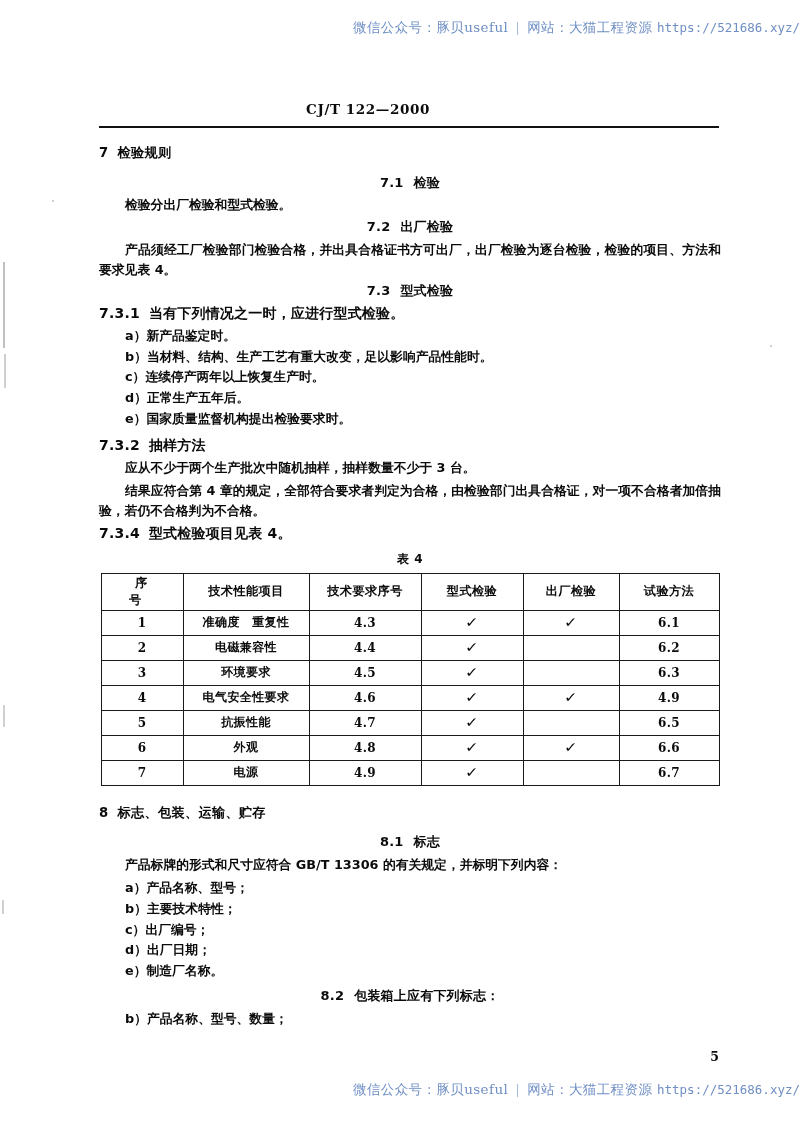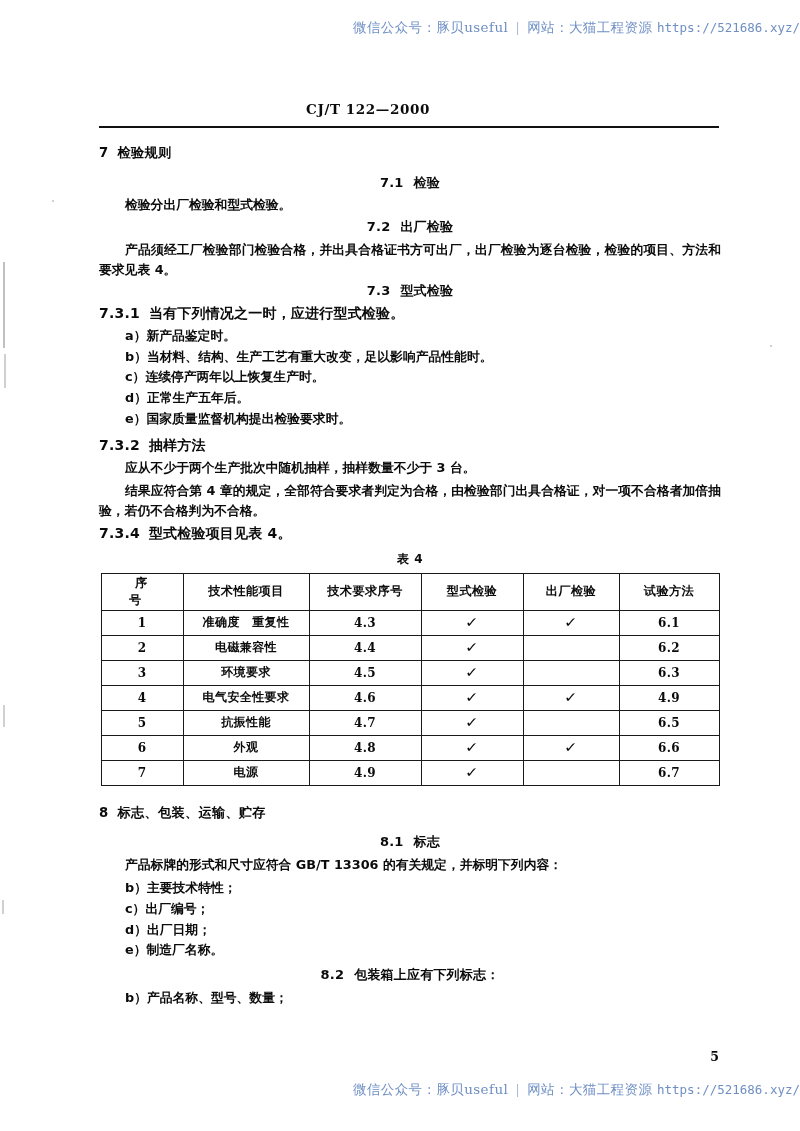--- a/index.html
+++ b/index.html
@@ -322,20 +322,21 @@
   <div class="gap-lg"></div>
 
   <div class="h-sec">
     <span class="num">8</span><span>标志、包装、运输、贮存</span>
   </div>
 
   <div class="h-sub">
     <span class="num">8.1</span><span>标志</span>
   </div>
   <p class="para indent">产品标牌的形式和尺寸应符合 GB/T 13306 的有关规定，并标明下列内容：</p>
+  <p class="item">a）产品名称、型号；</p>
   <p class="item">b）主要技术特性；</p>
   <p class="item">c）出厂编号；</p>
   <p class="item">d）出厂日期；</p>
   <p class="item">e）制造厂名称。</p>
   <div class="gap-sm"></div>
 
   <div class="h-sub">
     <span class="num">8.2</span><span>包装箱上应有下列标志：</span>
   </div>
   <p class="item">b）产品名称、型号、数量；</p>

